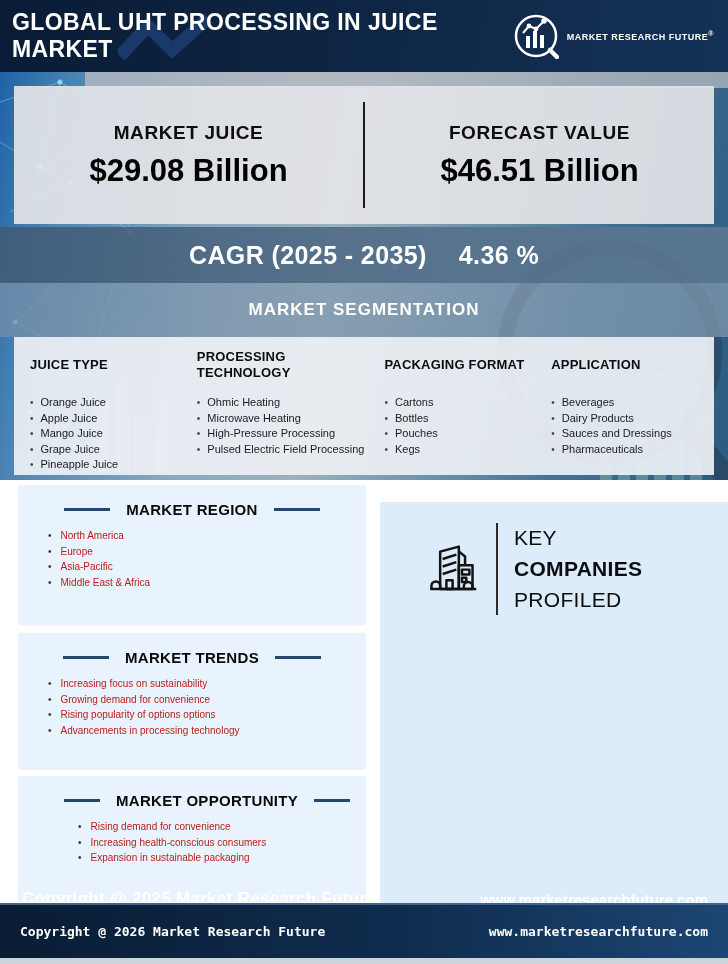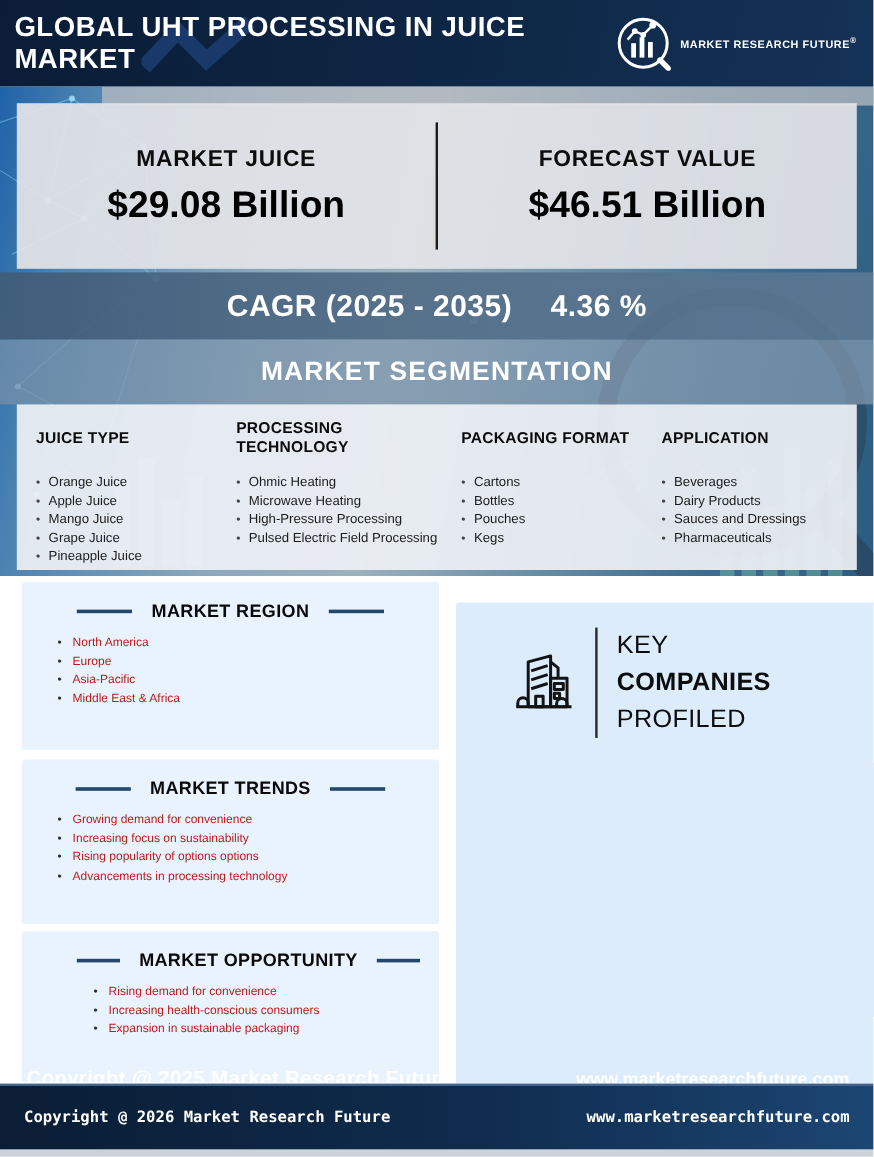--- a/index.html
+++ b/index.html
@@ -29,21 +29,21 @@
   .stat-divider { width:2px; background:#1c1c1c; margin:16px 0; }
 
   .cagr-band { position:absolute; left:0; top:155px; width:728px; height:56px; z-index:1;
     background:linear-gradient(90deg,rgba(64,92,120,0.92),rgba(96,122,148,0.85));
     display:flex; align-items:center; justify-content:center; gap:32px; }
   .cagr-band span { color:#fff; font-size:25px; font-weight:700; letter-spacing:0.4px; }
 
   .seg-band { position:absolute; left:0; top:211px; width:728px; height:54px; z-index:1;
     background:linear-gradient(90deg,rgba(118,144,168,0.72),rgba(140,160,180,0.66));
     display:flex; align-items:center; justify-content:center; }
-  .seg-band span { color:#fff; font-size:22px; font-weight:700; letter-spacing:1px; }
+  .seg-band span { color:#fff; font-size:17px; font-weight:700; letter-spacing:1px; }
 
   .seg-panel { position:absolute; left:14px; right:14px; top:265px; height:138px; z-index:1;
     background:rgba(237,240,244,0.93); display:flex; padding:10px 6px; }
   .seg-col { flex:1; padding:0 10px; }
   .seg-heading { height:36px; display:flex; align-items:center; font-size:13px; font-weight:700;
     color:#0c0c0c; line-height:16px; letter-spacing:0.2px; margin-bottom:12px; }
   .seg-list { list-style:none; }
   .seg-list li { font-size:11px; line-height:15.6px; color:#1b1b1b; white-space:nowrap; }
   .seg-list li::before { content:"•"; margin-right:7px; color:#444; font-size:10px; }
 
@@ -224,22 +224,22 @@
           <li>Middle East &amp; Africa</li>
         </ul>
     </div>
     <div class="card card-trends">
       <div class="card-header">
         <div class="dash"></div>
         <div class="card-title">MARKET TRENDS</div>
         <div class="dash"></div>
       </div>
       <ul>
+          <li>Increasing focus on sustainability</li>
           <li>Growing demand for convenience</li>
-          <li>Increasing focus on sustainability</li>
           <li>Rising popularity of options options</li>
           <li>Advancements in processing technology</li>
         </ul>
     </div>
     <div class="card card-opportunity">
       <div class="card-header">
         <div class="dash"></div>
         <div class="card-title">MARKET OPPORTUNITY</div>
         <div class="dash"></div>
       </div>

